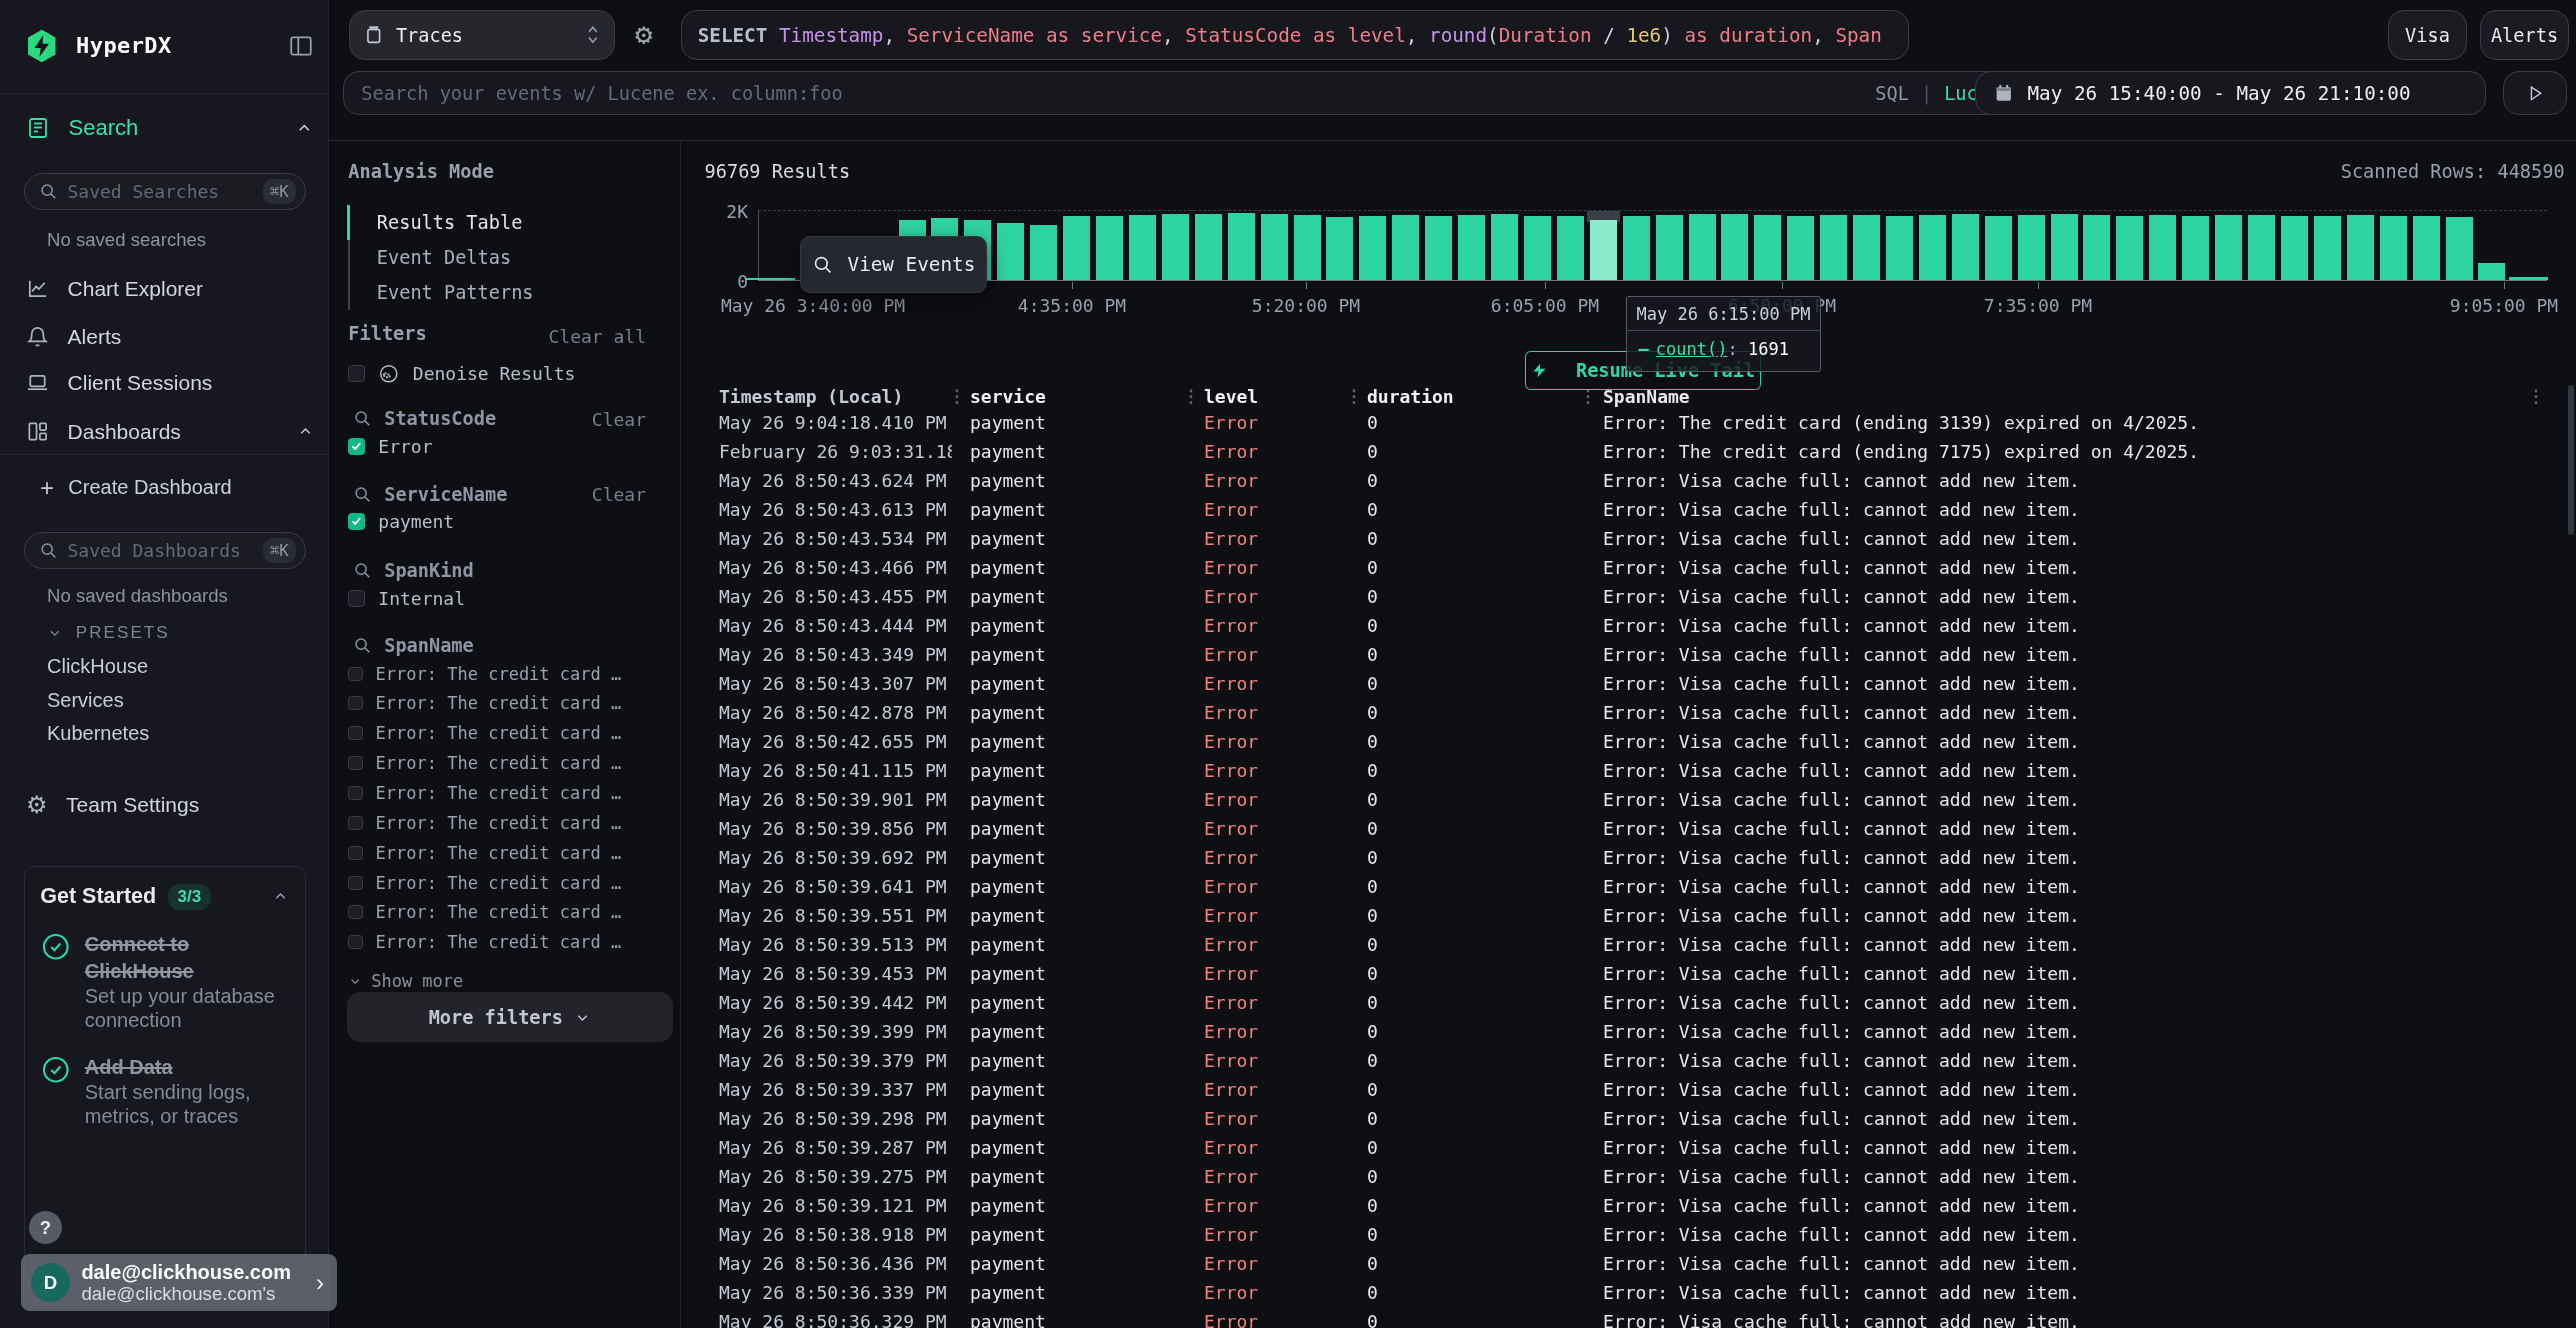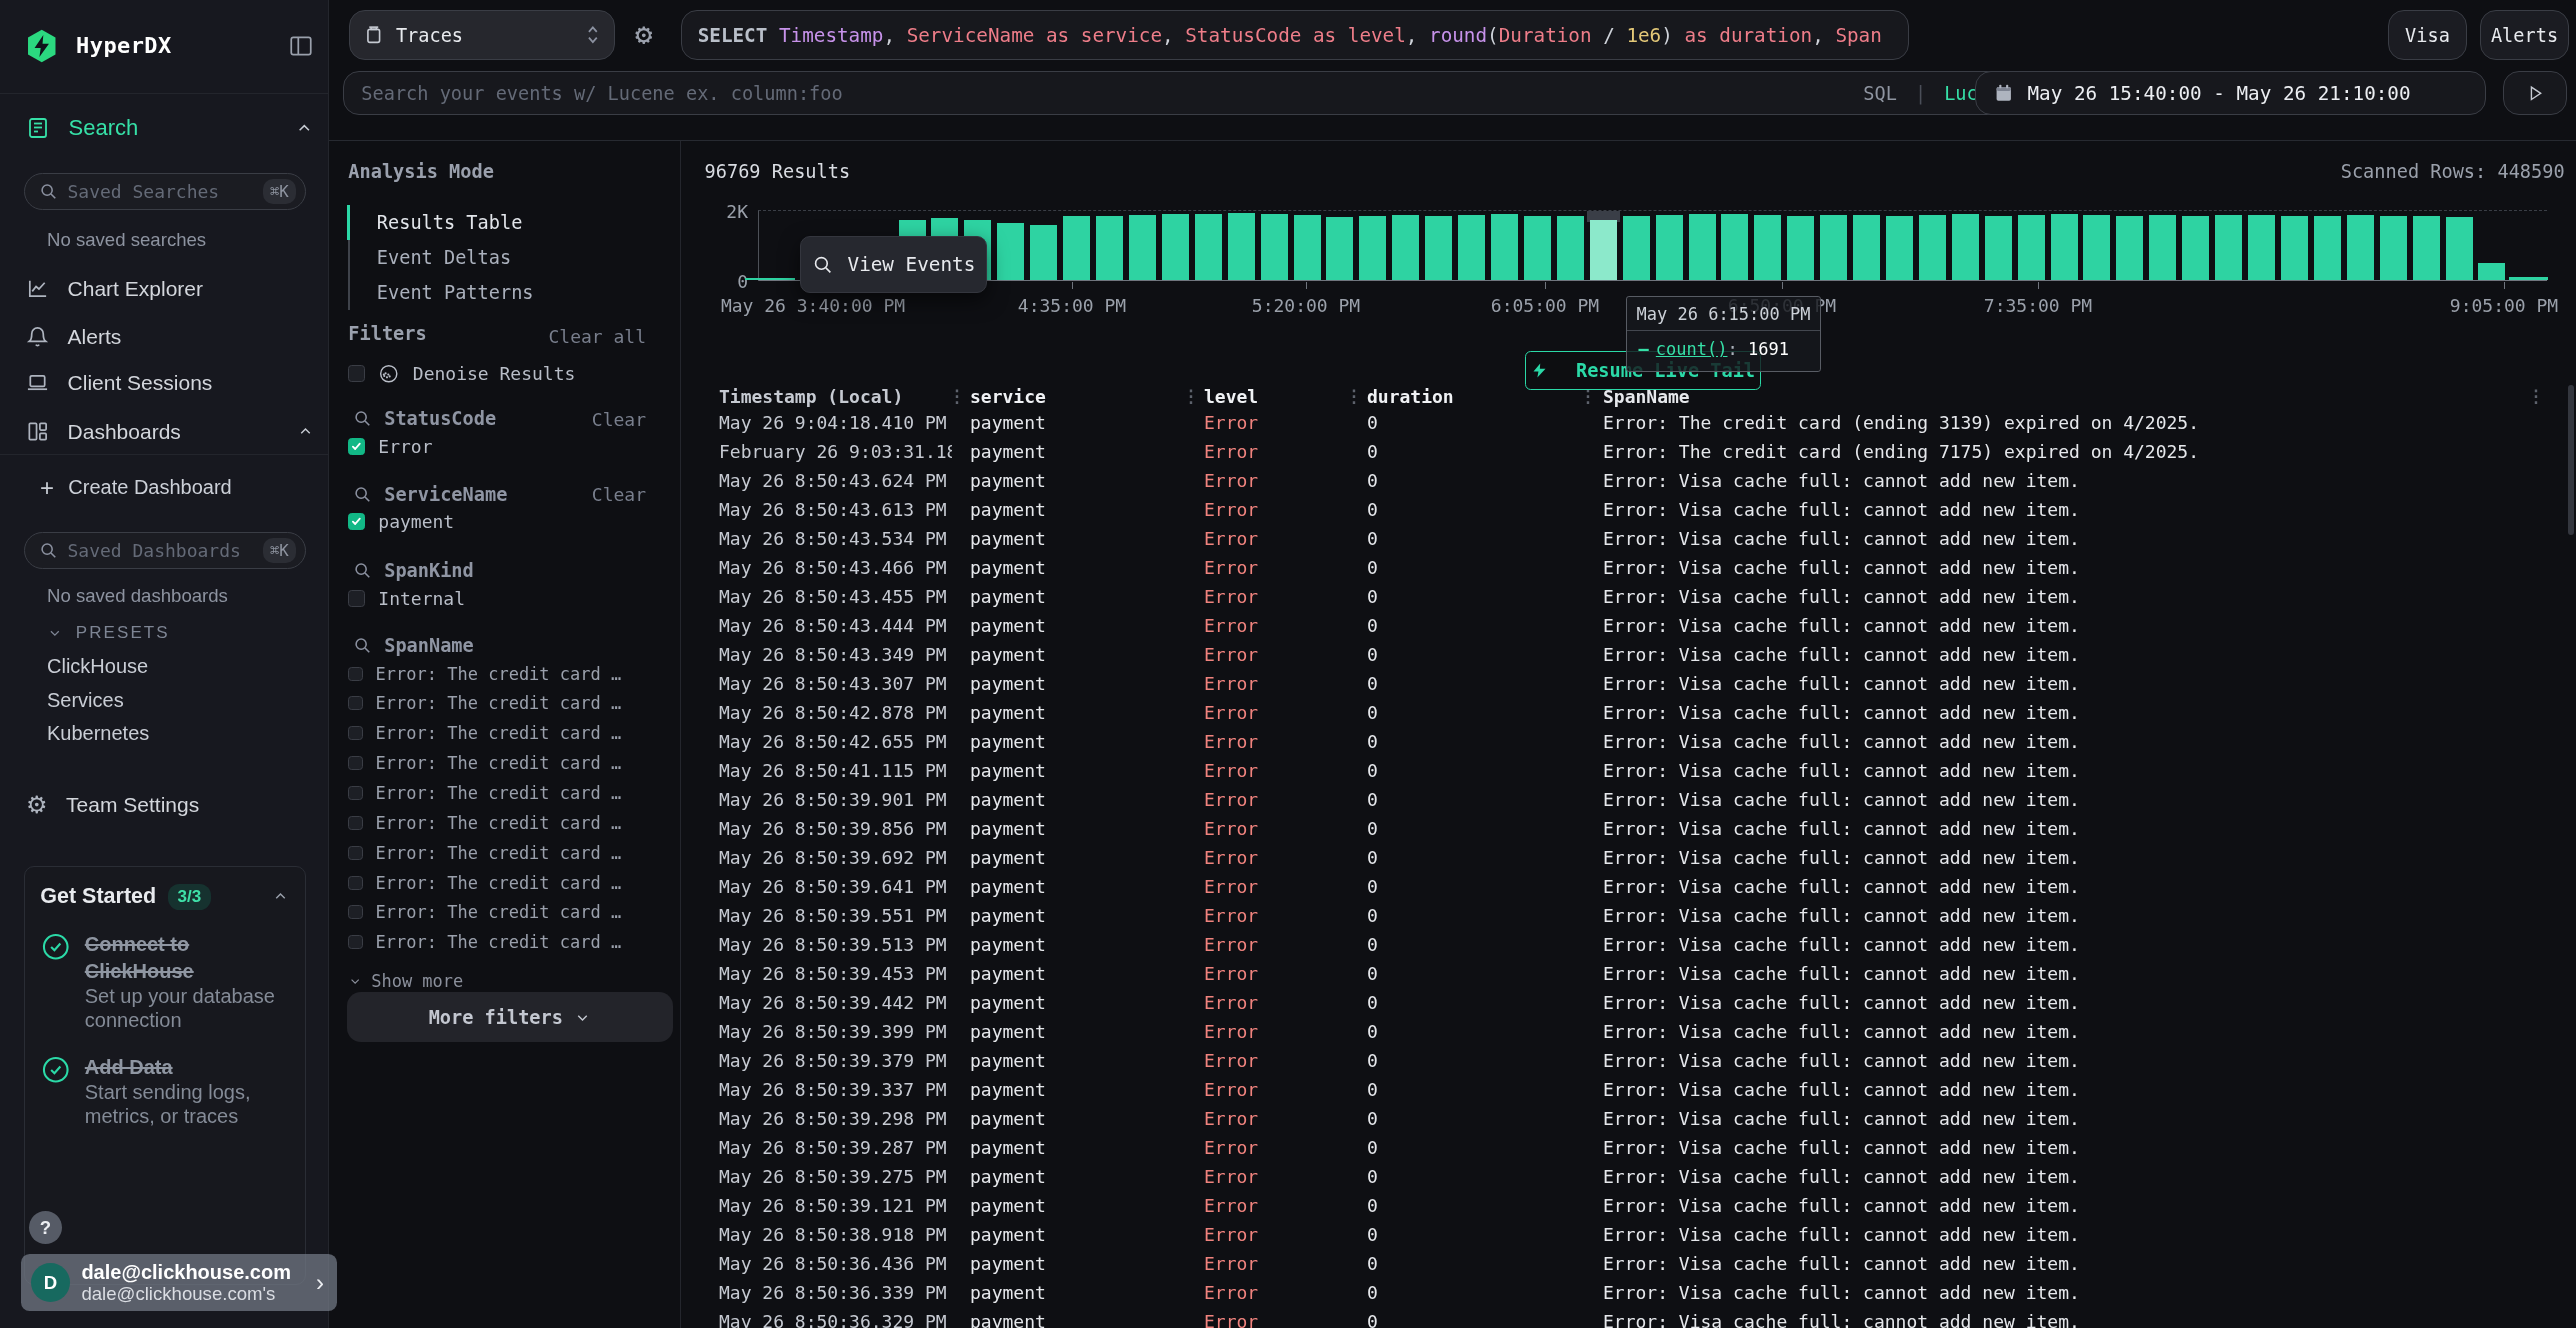--- a/index.html
+++ b/index.html
@@ -64,21 +64,21 @@
   .sqlbox{left:352px;top:10px;width:1228px;height:50px;padding:0 15.7px;overflow:hidden;white-space:nowrap;font-size:19.3px;}
   .orderbox{left:1611px;top:10px;width:434px;height:50px;padding:0 17px;overflow:hidden;white-space:nowrap;font-size:19.3px;}
   .btn{justify-content:center;font-size:18.6px;color:#e8eaee;background:#1b1c22;}
   .save-btn{left:2059px;top:10px;width:79px;height:50px;}
   .alerts-btn{left:2151px;top:10px;width:89px;height:50px;}
   .tok-kw{color:#b9bfc9;font-weight:bold;}
   .tok-plain{color:#cfd3da;}
   .tok-purple{color:var(--purple);}
   .tok-red{color:var(--salmon);}
   .tok-num{color:var(--yellow);}
-  .searchbox{left:14.3px;top:71px;width:1686px;height:44px;padding:0 17px;gap:8px;justify-content:center;}
+  .searchbox{left:14.3px;top:71px;width:1686px;height:44px;padding:0 17px;gap:2px;justify-content:center;}
   .searchbox input{flex:1;background:transparent;border:none;outline:none;color:var(--dim);
     font-family:"DejaVu Sans Mono",monospace;font-size:18.6px;}
   .searchbox input::placeholder{color:#646a77;}
   .lang-sql{color:#8f95a1;font-size:18.6px;}
   .lang-div{color:#4a4e58;font-size:18.6px;padding:0 10px;}
   .lang-lucene{color:var(--green);font-size:18.6px;}
   .datebox{left:1646px;top:71px;width:511px;height:44px;padding:0 17px;gap:13px;font-size:19.3px;color:#eceef2;}
   .playbtn{left:2174px;top:71px;width:64px;height:44px;justify-content:center;}
 
   .content{display:flex;height:1187px;}

